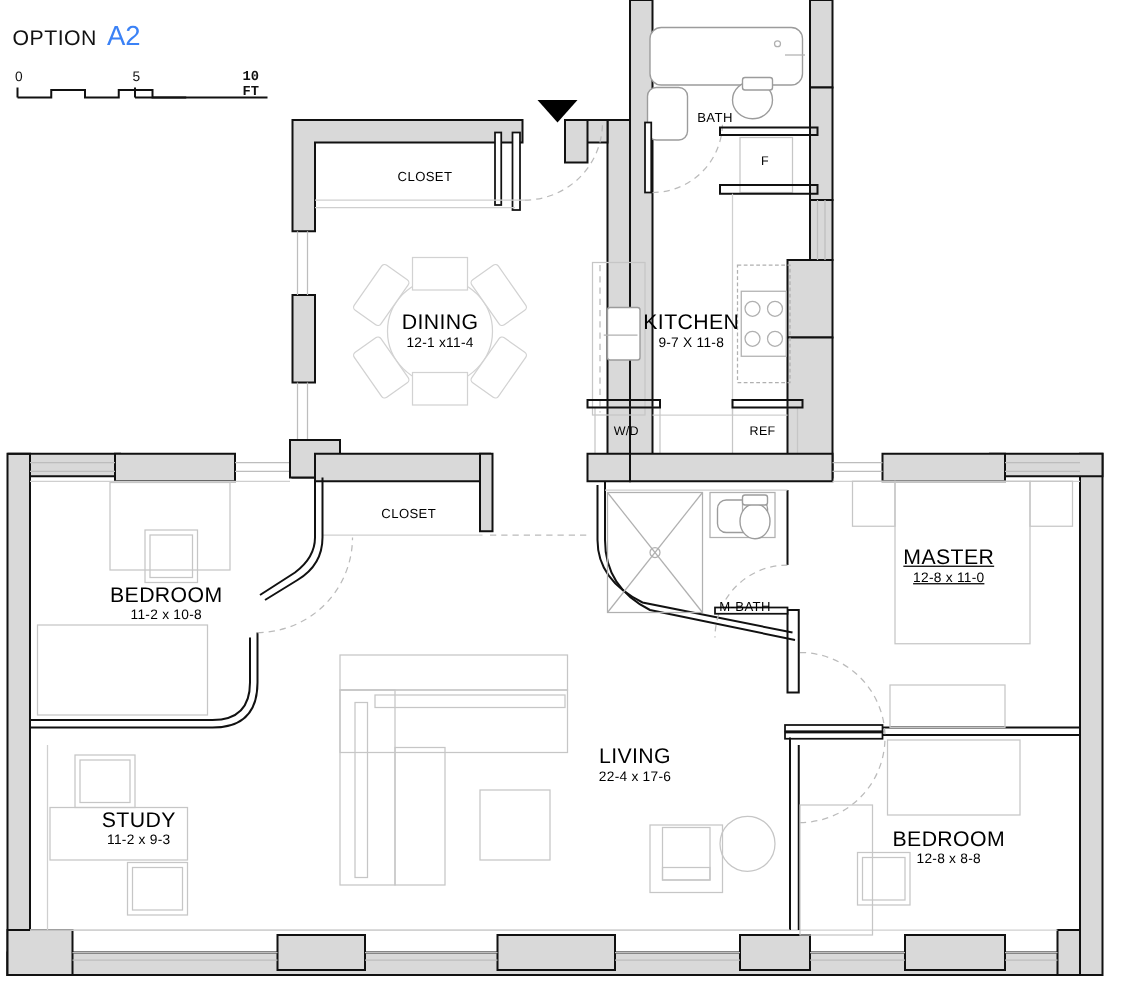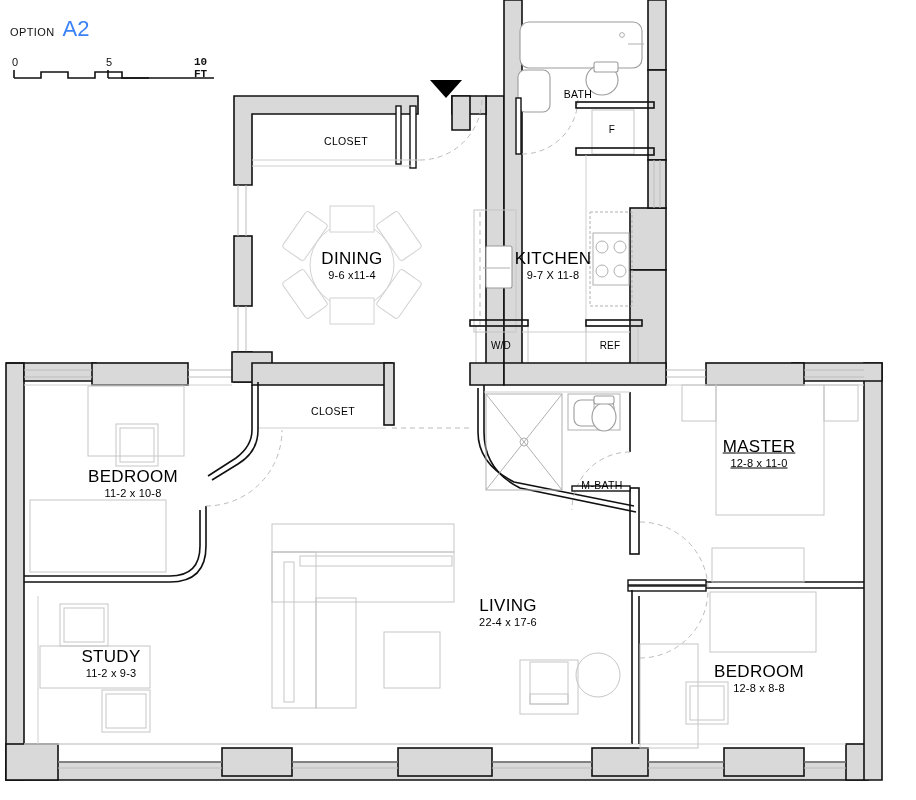--- a/index.html
+++ b/index.html
@@ -3,34 +3,34 @@
 <meta charset="utf-8">
 <style>
   html,body{margin:0;padding:0;background:#ffffff;}
   body{width:916px;height:800px;overflow:hidden;
        font-family:"Liberation Sans","DejaVu Sans",sans-serif;}
   #stage{position:relative;width:916px;height:800px;background:#fff;}
   svg#plan{position:absolute;left:0;top:0;width:916px;height:800px;display:block;}
 
   
   #titleblock{position:absolute;left:10px;top:16px;pointer-events:none;}
-  .opt-word{font-size:11px;letter-spacing:.4px;color:#111;display:inline-block;vertical-align:baseline;}
+  .opt-word{font-size:17px;letter-spacing:.4px;color:#111;display:inline-block;vertical-align:baseline;}
   .opt-code{font-size:22px;color:#3b82f6;display:inline-block;vertical-align:baseline;margin-left:8px;
             font-family:"Liberation Sans","DejaVu Sans",sans-serif;}
 
   #scalebar{position:absolute;left:12px;top:56px;width:214px;height:34px;}
   .sc-num{position:absolute;font-size:11px;color:#111;}
   .sc-ft{position:absolute;font-size:11px;font-weight:bold;color:#111;}
 
   
   .rlabel{position:absolute;text-align:center;color:#000;line-height:1.25;
           white-space:nowrap;transform:translate(-50%,-50%);pointer-events:none;}
   .rname{font-size:17px;letter-spacing:.3px;}
   .rdim{font-size:11px;letter-spacing:.2px;}
-  .rsmall{font-size:10.5px;letter-spacing:.3px;padding-left:12px;}
+  .rsmall{font-size:10.5px;letter-spacing:.3px;}
   .rtiny{font-size:10px;letter-spacing:.2px;}
 </style>
 </head>
 <body>
 
 <div id="stage">
 
   <svg id="plan" viewBox="0 0 916 800">
     <defs>
       <style>
@@ -349,21 +349,21 @@
         <div class="rsmall">CLOSET</div>
       </div>
       <div class="rlabel" style="left: 572px; top: 95px;">
         <div class="rsmall">BATH</div>
       </div>
       <div class="rlabel" style="left: 612px; top: 130px;">
         <div class="rtiny">F</div>
       </div>
       <div class="rlabel" style="left: 352px; top: 265px;">
         <div class="rname">DINING</div>
-        <div class="rdim">9-6 x11-4</div>
+        <div class="rdim">12-1 x11-4</div>
       </div>
       <div class="rlabel" style="left: 553px; top: 265px;">
         <div class="rname">KITCHEN</div>
         <div class="rdim">9-7 X 11-8</div>
       </div>
       <div class="rlabel" style="left: 501px; top: 346px;">
         <div class="rtiny">W/D</div>
       </div>
       <div class="rlabel" style="left: 610px; top: 346px;">
         <div class="rtiny">REF</div>

